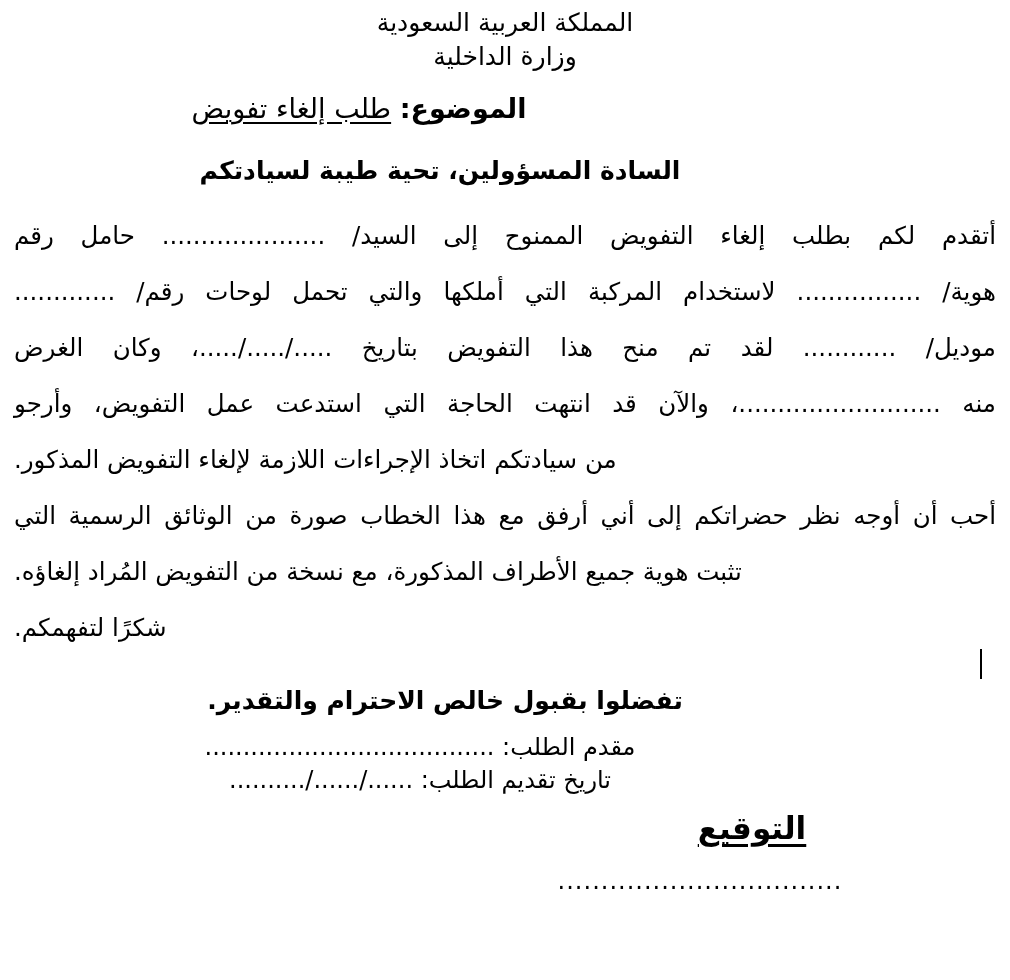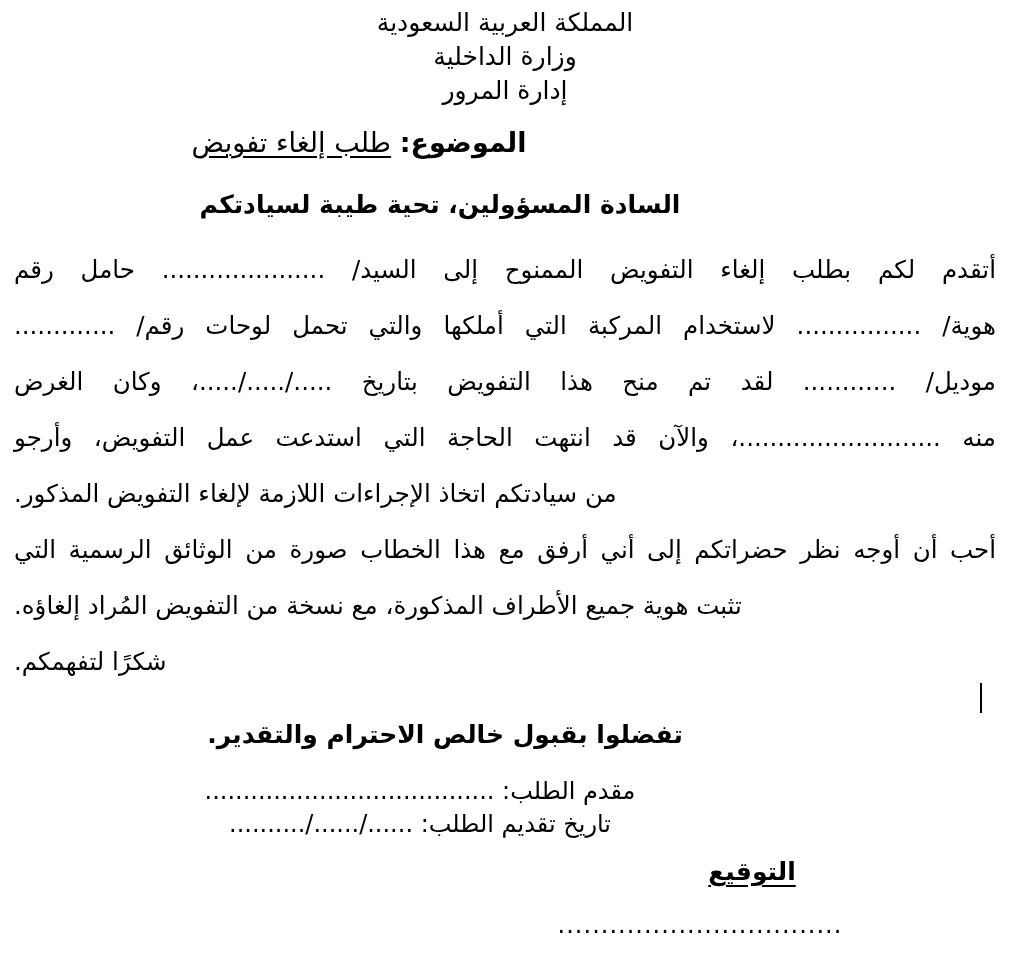--- a/index.html
+++ b/index.html
@@ -104,21 +104,21 @@
     text-align: center;
     font-size: 25px;
     line-height: 36px;
     font-weight: 700;
     white-space: nowrap;
     padding-right: 120px;
   }
 
   
   .fields {
-    margin-top: 22px;
+    margin-top: 12px;
     padding-left: 10px;
     text-align: left;
   }
   .field-line {
     font-size: 24px;
     line-height: 33px;
     font-weight: 400;
     text-align: center;
     white-space: nowrap;
     padding-right: 180px;
@@ -126,21 +126,21 @@
 
   
   .signature-block {
     margin-top: 14px;
     padding-right: 0;
     padding-left: 0;
     text-align: center;
     width: 560px;
   }
   .signature-title {
-    font-size: 25px;
+    font-size: 31px;
     line-height: 34px;
     font-weight: 700;
     text-decoration: underline;
     text-underline-offset: 5px;
     display: inline-block;
     margin-left: 44px;
   }
   .signature-dots {
     margin-top: 22px;
     font-size: 24px;
@@ -150,21 +150,20 @@
   }
 </style>
 </head>
 <body>
 
 <div class="page">
 
   <div class="header">
     <div class="header-line">المملكة العربية السعودية</div>
     <div class="header-line">وزارة الداخلية</div>
-    <div class="header-line">إدارة المرور</div>
   </div>
 
   <div class="subject-row">
     <span class="subject-label">الموضوع:</span>
     <span class="subject-value">طلب إلغاء تفويض</span>
   </div>
 
   <div class="salutation">السادة المسؤولين، تحية طيبة لسيادتكم</div>
 
   <div class="body-block">

